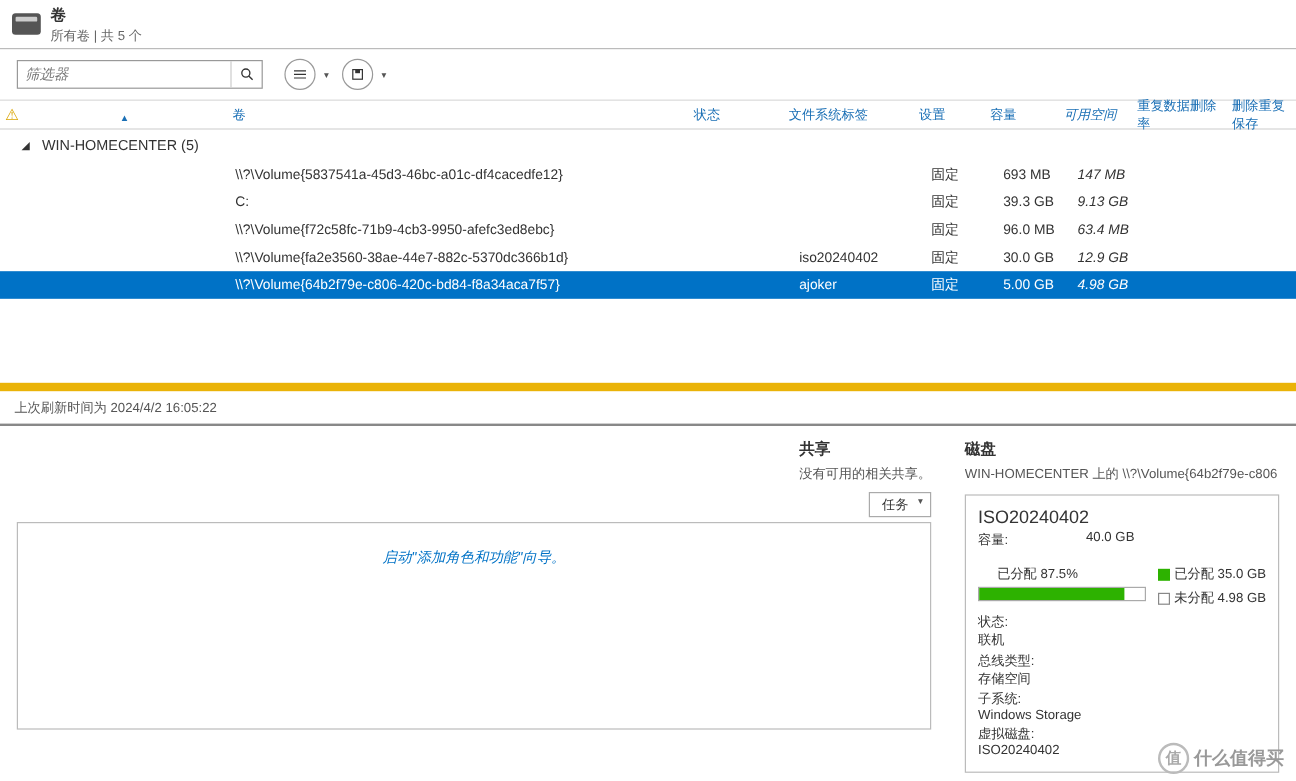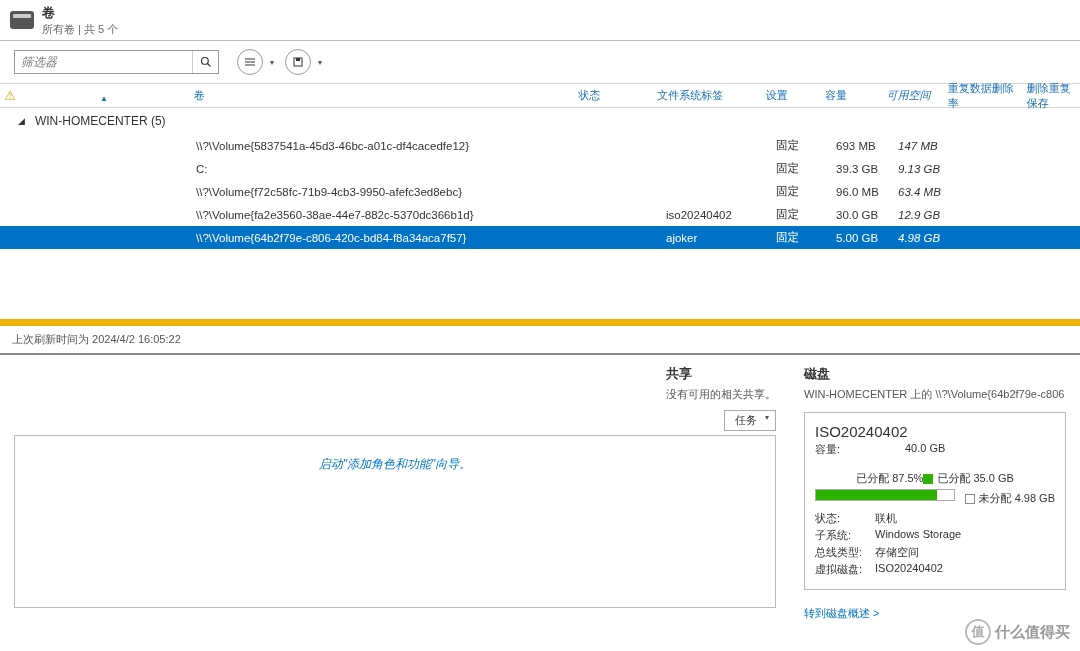--- a/index.html
+++ b/index.html
@@ -57,27 +57,27 @@
     .share-msg { font-style: italic; color: #666; font-size: 12px; }
     .share-link { font-style: italic; color: #0072c6; cursor: pointer; font-size: 12px; }
     
     .panel-right { width: 290px; padding: 10px 14px; }
     .disk-title { font-size: 13px; font-weight: 600; margin-bottom: 4px; }
     .disk-path { font-size: 11px; color: #555; margin-bottom: 10px; white-space: nowrap; overflow: hidden; }
     .disk-box { border: 1px solid #bbb; padding: 10px; }
     .disk-name { font-size: 15px; margin-bottom: 2px; }
     .disk-cap-row { display: flex; font-size: 11px; margin-bottom: 14px; }
     .disk-cap-label { width: 90px; }
-    .alloc-row { display: flex; justify-content: center; font-size: 11px; align-items: center; }
+    .alloc-row { display: flex; justify-content: space-between; font-size: 11px; align-items: center; margin-left: 16px; }
     .legend-sq { display: inline-block; width: 10px; height: 10px; margin-right: 4px; vertical-align: middle; }
     .sq-green { background: #2db200; }
     .sq-white { background: #fff; border: 1px solid #888; }
     .progress { height: 12px; border: 1px solid #aaa; margin: 3px 0 10px 0; display: flex; width: 140px; }
     .prog-fill { background: #2db200; height: 100%; }
-    .info-row { display: flex; font-size: 11px; margin-bottom: 2px; }
+    .info-row { display: flex; font-size: 11px; margin-bottom: 2px; flex-direction: column; }
     .info-label { width: 60px; }
     .disk-link { color: #0072c6; font-size: 11px; cursor: pointer; margin-top: 16px; display: inline-block; }
     
     .watermark { position: absolute; bottom: 6px; right: 10px; font-size: 15px; color: #999; font-weight: bold; display: flex; align-items: center; gap: 4px; }
     .watermark .circle { width: 26px; height: 26px; border: 2px solid #bbb; border-radius: 50%; display: flex; align-items: center; justify-content: center; font-size: 13px; color: #aaa; }
   </style>
 </head>
 <body>
 
 <div class="header">
@@ -231,26 +231,26 @@
         <div class="progress">
             <div class="prog-fill" style="width:87.5%"></div>
           </div>
         <span style="font-size:11px;"><span class="legend-sq sq-white"></span><span>未分配 4.98 GB</span></span>
       </div>
       <div class="info-row">
           <span class="info-label">状态:</span>
           <span>联机</span>
         </div>
       <div class="info-row">
+          <span class="info-label">总线类型:</span>
+          <span>存储空间</span>
+        </div>
+      <div class="info-row">
           <span class="info-label">子系统:</span>
           <span>Windows Storage</span>
-        </div>
-      <div class="info-row">
-          <span class="info-label">总线类型:</span>
-          <span>存储空间</span>
         </div>
       <div class="info-row">
           <span class="info-label">虚拟磁盘:</span>
           <span>ISO20240402</span>
         </div>
     </div>
     <span class="disk-link">转到磁盘概述 &gt;</span>
   </div>
 </div>
 

